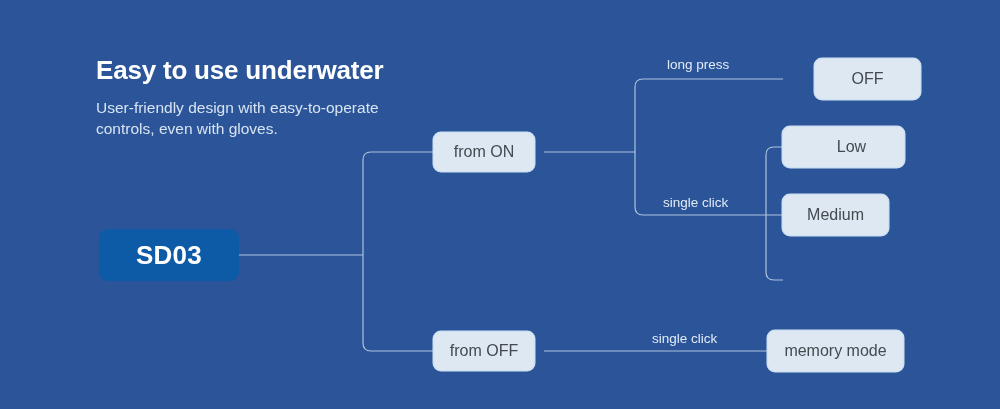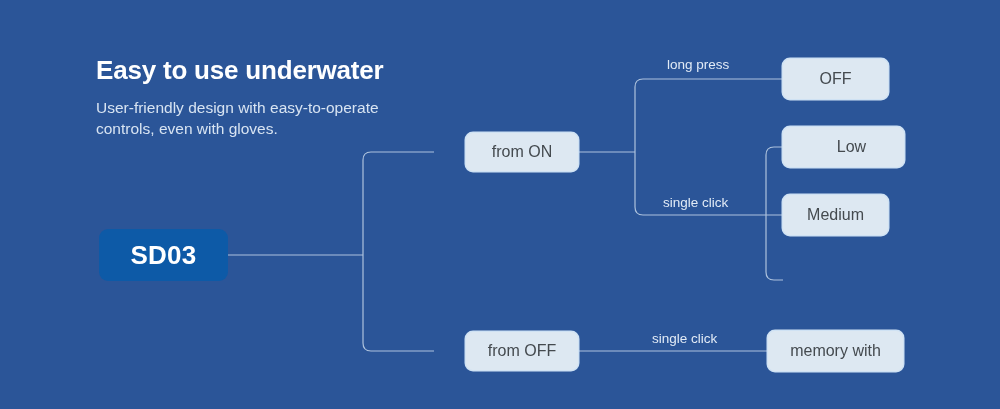--- a/index.html
+++ b/index.html
@@ -30,37 +30,37 @@
 
   
   .edge-label{
     position:absolute;
     font-size:13.5px;color:#e2ebf6;font-weight:400;
     white-space:nowrap;
   }
 
   
   .root-badge{
-    position:absolute;left:99px;top:229px;width:129px;height:52px;
+    position:absolute;left:99px;top:229px;width:140px;height:52px;
     background:#0d5aa7;border-radius:9px;
     display:flex;align-items:center;justify-content:center;
     font-size:26px;font-weight:bold;color:#ffffff;letter-spacing:0.3px;
   }
 
   
   .node{
     position:absolute;
     background:#dde8f2;
     border-radius:7px;
     display:flex;align-items:center;justify-content:center;
     font-size:16px;color:#444a4f;font-weight:400;
     box-shadow:0 0 0 1.5px #cfe2f4;
     white-space:nowrap;
   }
-  .node.mid{width:112px;height:38px;left:434px;margin-left:32px;}
+  .node.mid{width:100px;height:38px;left:434px;}
   .node.leaf{width:105px;height:40px;left:783px;}
   .node.leaf-wide{width:135px;height:40px;left:768px;}
 </style>
 </head>
 <body>
 
 <div id="stage">
 
   <div class="headline">Easy to use underwater</div>
 
@@ -94,22 +94,22 @@
   <div class="edge-label" style="left:663px;top:195px;">single click</div>
 
   <div class="edge-label" style="left:652px;top:331px;">single click</div>
 
   <div class="root-badge">SD03</div>
 
   <div class="node mid" style="top:133px;">from ON</div>
 
   <div class="node mid" style="top:332px;">from OFF</div>
 
-  <div class="node leaf" style="top:59px;">OFF</div>
+  <div class="node leaf" style="top:59px;margin-left:32px;">OFF</div>
 
   <div class="node leaf" style="top:127px;padding-left:16px;">Low</div>
 
   <div class="node leaf" style="top:195px;">Medium</div>
 
 
-  <div class="node leaf-wide" style="top:331px;">memory with</div>
+  <div class="node leaf-wide" style="top:331px;">memory mode</div>
 
 </div>
 
 </body></html>

